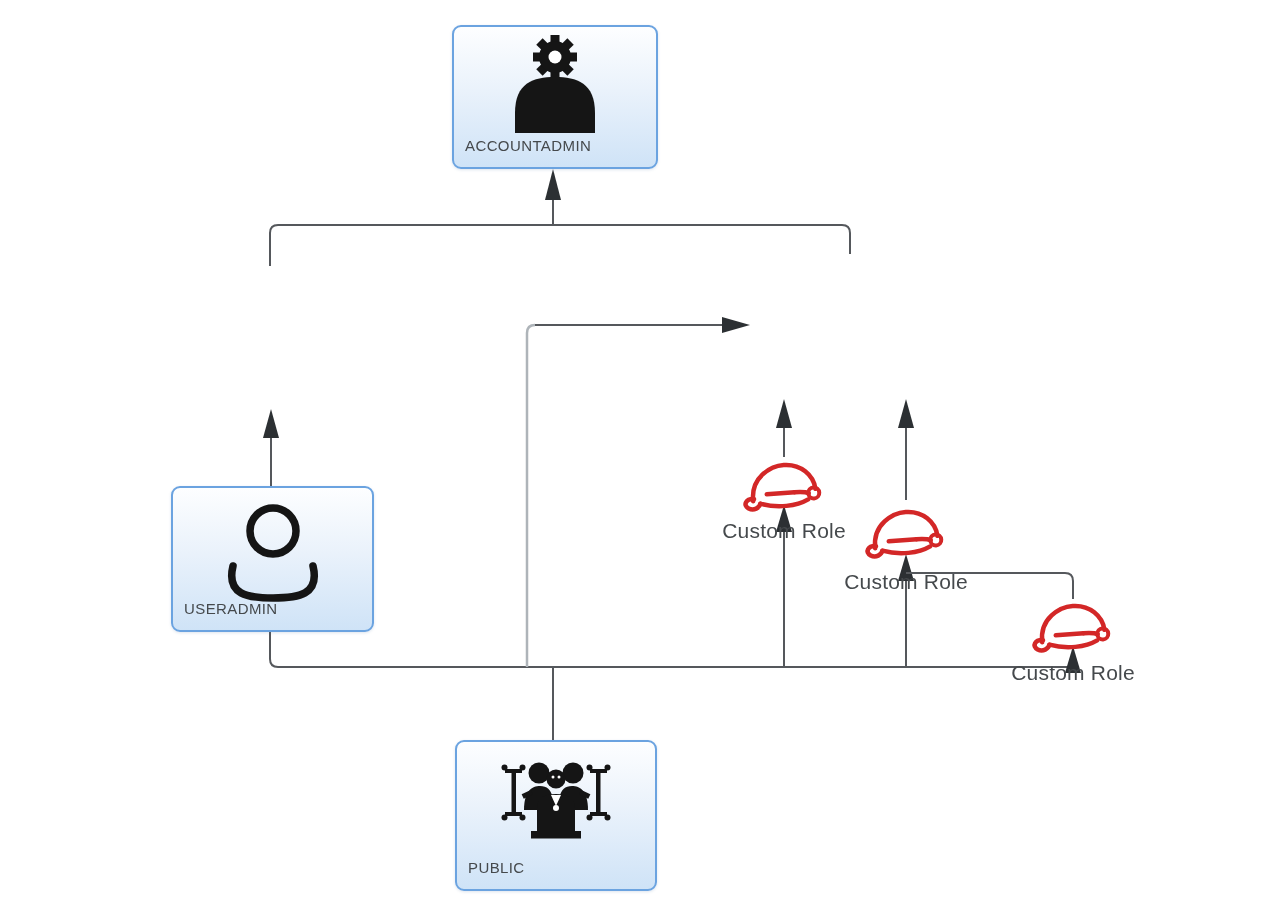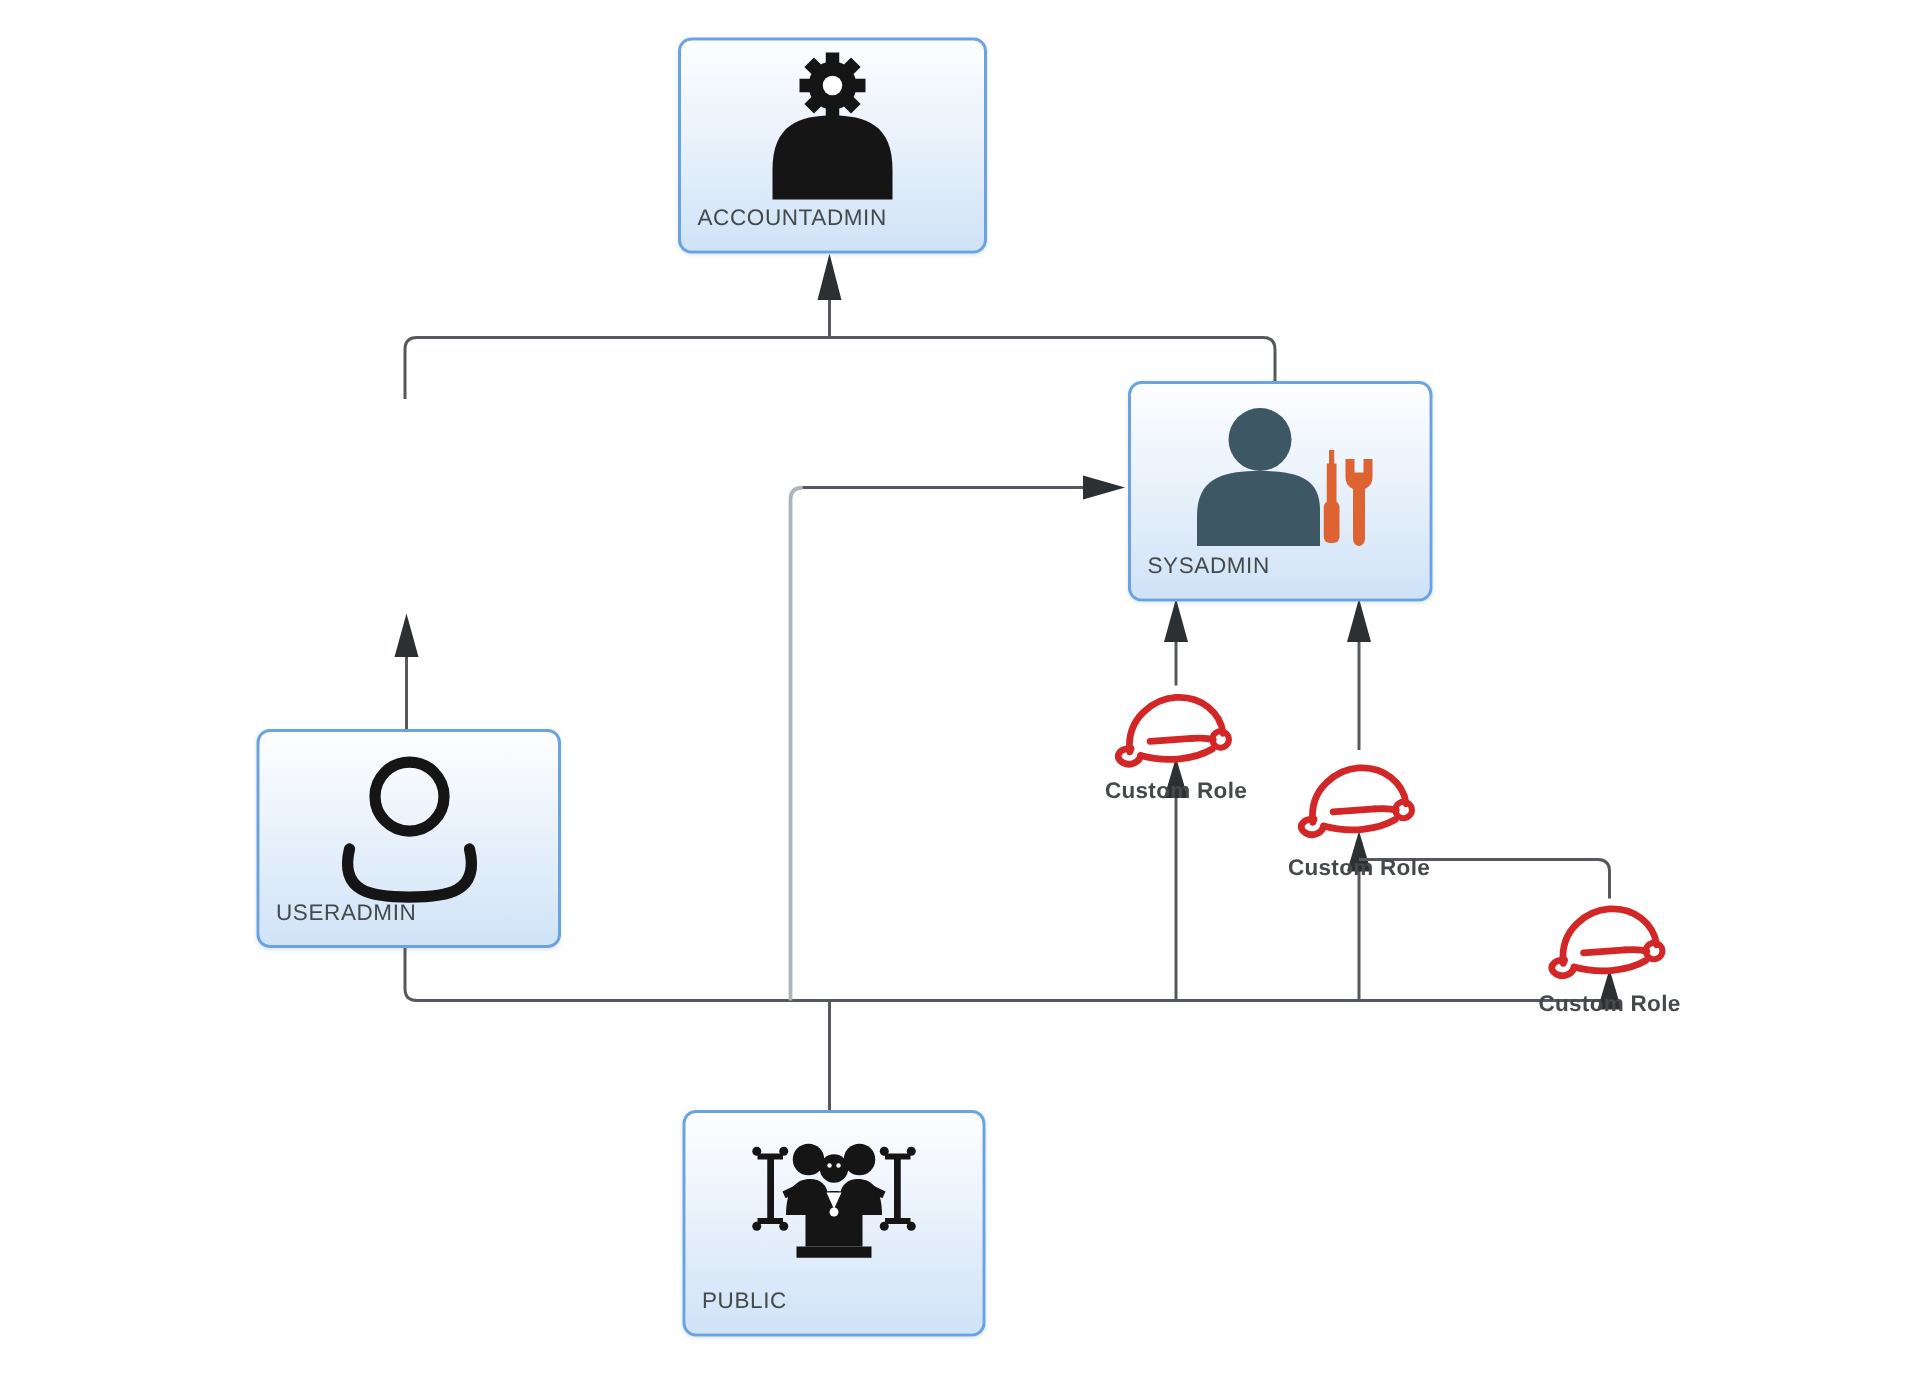--- a/index.html
+++ b/index.html
@@ -20,21 +20,21 @@
   #edges{position:absolute;left:0;top:0;z-index:1;}
   .node,.hat,.cr-label{z-index:2;}
   .edge{stroke:var(--edge);stroke-width:2;fill:none;stroke-linejoin:round;}
   .edge-light{stroke:var(--edge-light);stroke-width:2.5;fill:none;}
   .arrow{fill:var(--arrowhead);stroke:none;}
   .hat{position:absolute;width:92px;height:56px;transform:rotate(-4deg);}
   .hat svg{width:100%;height:100%;}
   .hat path{stroke:var(--custom-role-red);stroke-width:4.5;fill:none;stroke-linecap:round;}
   .hat circle{stroke:var(--custom-role-red);stroke-width:4;fill:none;}
   .cr-label{
-    position:absolute;width:130px;text-align:center;font-size:15px;font-weight:bold;
+    position:absolute;width:130px;text-align:center;font-size:21px;font-weight:normal;
     color:var(--node-label);letter-spacing:.2px;
   }
 </style>
 </head>
 <body>
 
 <div id="canvas">
 
   <svg id="edges" width="1280" height="917">
     <g>
@@ -105,37 +105,20 @@
             </g>
           </g>
           <path d="M20,100 L20,80 C20,50 38,44 60,44 C82,44 100,50 100,80 L100,100 Z"></path>
         </g>
       </svg>
     </div>
     <div class="node-label">ACCOUNTADMIN</div>
   </div>
 
 
-  <div class="node" style="left:752px;top:254px;width:199px;height:143px">
-    <div class="node-icon" style="top:10px">
-      <svg width="140" height="104" viewBox="0 0 140 104">
-        <g fill="var(--sysadmin-slate)">
-          <circle cx="56" cy="27" r="21"></circle>
-          <path d="M14,98 L14,78 C14,52 32,48 56,48 C80,48 96,52 96,74 L96,98 Z"></path>
-        </g>
-        <g fill="var(--sysadmin-orange)">
-          <rect x="102" y="34" width="3.5" height="10"></rect>
-          <rect x="100.5" y="43" width="6.5" height="27"></rect>
-          <rect x="98.5" y="68" width="10.5" height="28" rx="4"></rect>
-          <path d="M113,40 L119,40 L119,49 L125,49 L125,40 L131,40 L131,52 C131,57 128,59 126,60 L126,93 C126,96 124,98 122,98 C120,98 118,96 118,93 L118,60 C116,59 113,57 113,52 Z"></path>
-        </g>
-      </svg>
-    </div>
-    <div class="node-label">SYSADMIN</div>
-  </div>
 
   <div class="node" style="left:171px;top:486px;width:199px;height:142px">
     <div class="node-icon" style="top:12px">
       <svg width="110" height="102" viewBox="0 0 110 102">
         <g fill="none" stroke="var(--black-icon)" stroke-width="7.5" stroke-linecap="round">
           <circle cx="55" cy="31" r="23"></circle>
           <path d="M15,66 C8,95 30,98 55,98 C80,98 102,95 95,66"></path>
         </g>
       </svg>
     </div>

